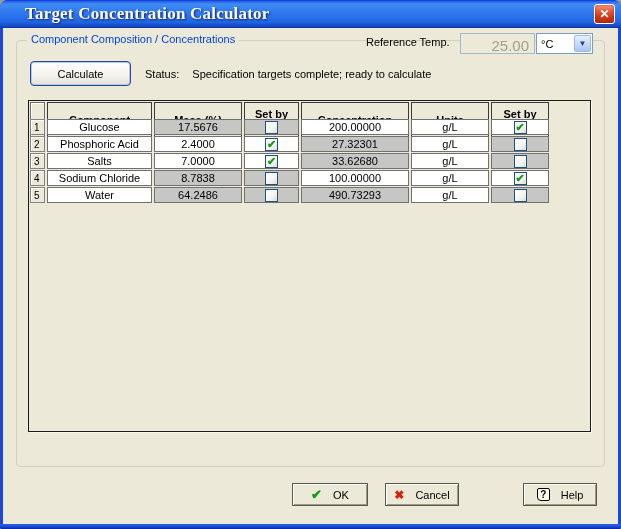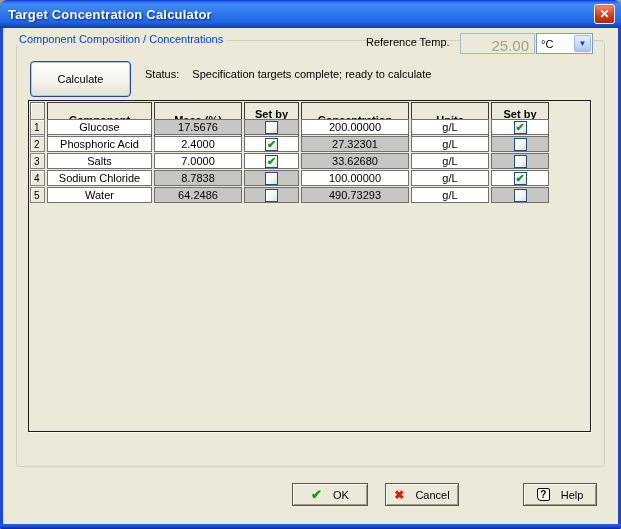--- a/index.html
+++ b/index.html
@@ -8,22 +8,22 @@
     position:relative;width:621px;height:529px;
     background:#1b48d8;
     border-radius:8px 8px 2px 2px;overflow:hidden;
   }
   .titlebar{
     position:absolute;left:0;top:0;right:0;height:28px;
     background:linear-gradient(180deg,#0831d9 0%,#2b67e8 6%,#3f8cf3 14%,#2f7af0 45%,#2064e2 80%,#1440b8 97%,#0e2f9e 100%);
     display:flex;align-items:center;
   }
   .title-text{
-    color:#fff;font-weight:bold;font-size:13px;padding-left:8px;
-    text-shadow:1px 1px 2px #10247a;letter-spacing:.2px;
+    color:#fff;font-weight:bold;font-size:17px;padding-left:25px;
+    text-shadow:1px 1px 2px #10247a;letter-spacing:.2px;font-family:Liberation Serif, serif;
   }
   .close-btn{
     position:absolute;right:6px;top:4px;width:21px;height:20px;
     background:linear-gradient(180deg,#f19a7d 0%,#e3593a 35%,#cc3512 70%,#b52a0b 100%);
     border:1px solid #fff;border-radius:3px;
     color:#fff;font-weight:bold;font-size:12px;line-height:18px;text-align:center;
     box-shadow:inset 0 0 2px #8c1f05;cursor:default;
   }
   .body{
     position:absolute;left:3px;right:3px;top:28px;bottom:5px;
@@ -32,21 +32,21 @@
   .bottom-strip{
     position:absolute;left:0;right:0;bottom:0;height:5px;
     background:linear-gradient(180deg,#2c63e8 0%,#1b48d8 55%,#0d2498 100%);
   }
   
   .groupbox{
     position:absolute;left:13px;top:12px;width:589px;height:427px;
     border:1px solid #d0d0bf;border-radius:4px;
   }
   .groupbox-label{
-    position:absolute;left:12px;top:5px;background:#ece9d8;
+    position:absolute;left:24px;top:5px;background:#ece9d8;
     color:#0046d5;font-size:11px;padding:0 4px;white-space:nowrap;
   }
   
   .ref-label{position:absolute;left:363px;top:8px;font-size:11px;color:#000;white-space:nowrap;}
   .ref-input{
     position:absolute;left:457px;top:5px;width:75px;height:21px;
     background:#ece9d8;border:1px solid #a5b9cd;
     font-size:15px;color:#a0a091;text-align:right;padding:3px 5px 0 0;
   }
   .ref-combo{
@@ -55,21 +55,21 @@
   }
   .ref-combo .combo-value{flex:1;font-size:11px;color:#000;padding-left:4px;}
   .combo-arrow-btn{
     width:17px;height:17px;margin:1px;border:1px solid #9cb9e4;border-radius:2px;
     background:linear-gradient(180deg,#e6eefc 0%,#cadcfb 50%,#a9c5f2 100%);
     display:flex;align-items:center;justify-content:center;
     color:#1b3f8f;font-size:8px;line-height:8px;
   }
   
   .calc-btn{
-    position:absolute;left:27px;top:33px;width:101px;height:36px;
+    position:absolute;left:27px;top:33px;width:101px;height:25px;
     border:1px solid #26479e;border-radius:4px;
     background:linear-gradient(180deg,#ffffff 0%,#f5f4ef 55%,#e4e2d4 100%);
     box-shadow:inset 0 0 0 1px #aec8f0;
     font-size:11px;color:#000;display:flex;align-items:center;justify-content:center;
   }
   .status-line{position:absolute;left:142px;top:40px;font-size:11px;color:#000;white-space:nowrap;}
   .status-line .status-label{margin-right:10px;}
   
   .grid-control{
     position:absolute;left:25px;top:72px;width:563px;height:332px;

